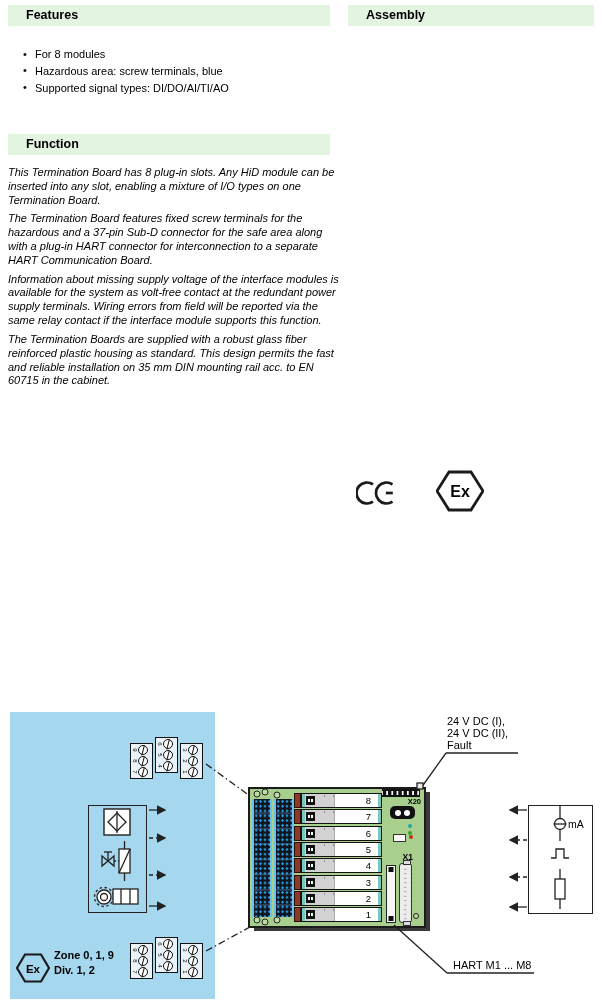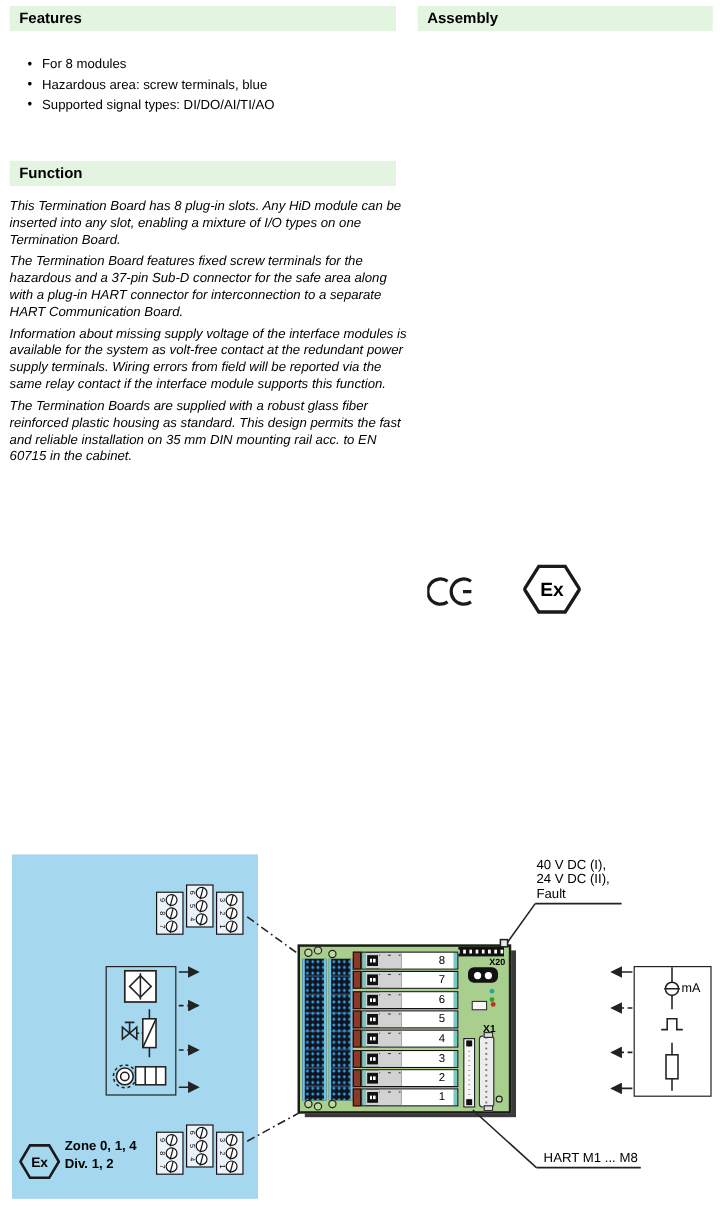--- a/index.html
+++ b/index.html
@@ -1,19 +1,19 @@
 <!DOCTYPE html>
 <html style="--section-bar: #e3f5e1; --field-area: #a5d7ef; --board-green: #a8cf8e; --terminal-blue: #2f9fe0; --slot-teal: #76c8c0; --connector-red: #8a3a26; --led-teal: #1fa9a0; --led-green: #2fa32f; --led-red: #c23020;"><head>
 <meta charset="utf-8">
 <style>
   html,body{margin:0;padding:0;background:#fff;}
   .page{position:relative;width:602px;height:1007px;background:#fff;overflow:hidden;
         font-family:"Liberation Sans",sans-serif;color:#000;}
   .sec-bar{position:absolute;height:21px;background:var(--section-bar,#e3f5e1);
-           font-weight:bold;font-size:12.5px;line-height:21px;padding-left:8px;box-sizing:border-box;}
+           font-weight:bold;font-size:12.5px;line-height:21px;padding-left:18px;box-sizing:border-box;}
   .bar-features{left:8px;top:5px;width:322px;}
   .bar-function{left:8px;top:134px;width:322px;}
   .bar-assembly{left:348px;top:5px;width:246px;}
   .bar-connection{left:8px;top:677px;width:586px;}
 
   .features-list{position:absolute;left:10px;top:36px;width:330px;margin:12px;padding:0;list-style:none;}
   .features-list li{position:relative;padding-left:13px;font-size:11px;line-height:12.6px;margin-bottom:4.3px;}
   .features-list li::before{content:'•';position:absolute;left:1px;top:-0.5px;}
 
   .function-paragraphs{position:absolute;left:8px;top:166px;width:333px;}
@@ -322,28 +322,28 @@
     <div class="white-box"></div>
     <div class="led led-red"></div>
     <div class="x1-label">X1</div>
     <div class="subd"></div>
     <div class="hart-strip"></div>
   </div>
 
   <div class="system-box"></div>
 
   <div class="abs supply-label">
-    <div>40 V DC (I),</div>
+    <div>24 V DC (I),</div>
     <div>24 V DC (II),</div>
     <div>Fault</div>
   </div>
   <div class="abs ma-label">mA</div>
   <div class="abs hart-label">HART M1 ... M8</div>
   <div class="abs zone-label">
-    <div>Zone 0, 1, 4</div>
+    <div>Zone 0, 1, 9</div>
     <div>Div. 1, 2</div>
   </div>
 
   <svg class="abs" style="left:16px;top:953px;" width="34" height="30" viewBox="0 0 34 30">
     <polygon points="1,15 9,1.5 25,1.5 33,15 25,28.5 9,28.5" fill="none" stroke="#1a1a1a" stroke-width="2.2"></polygon>
     <text class="mark-text" x="17" y="19.5" text-anchor="middle" font-size="11.5">Ex</text>
   </svg>
 
   <svg class="overlay" width="602" height="1007" viewBox="0 0 602 1007">
     <defs>

